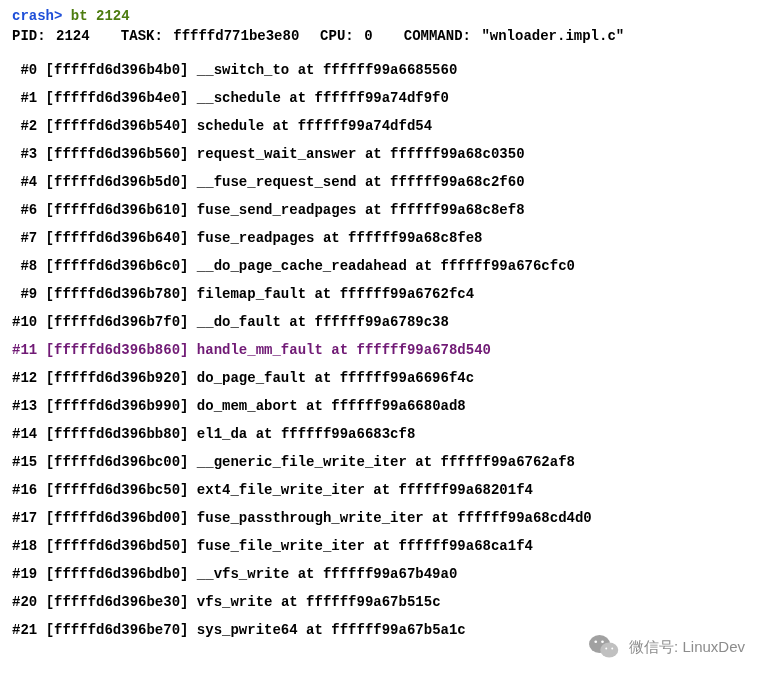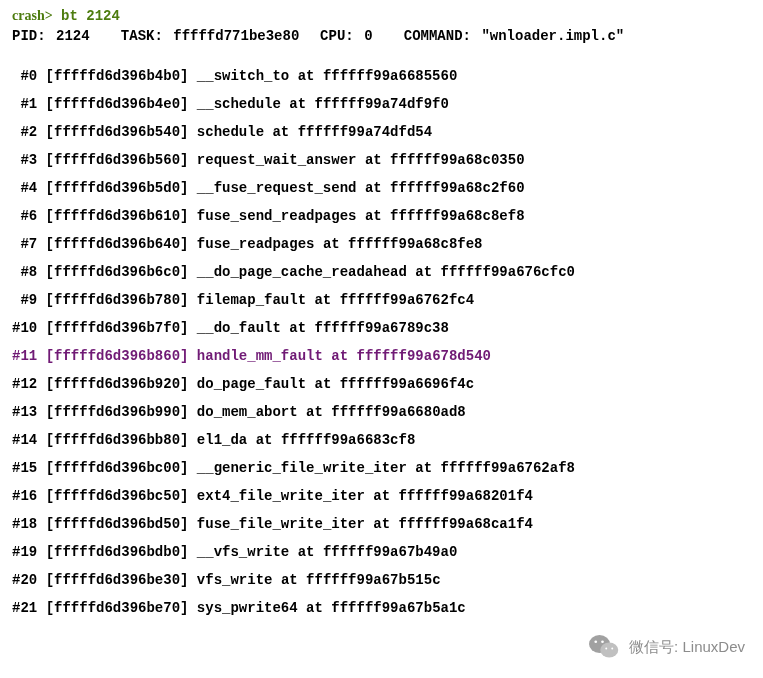--- a/index.html
+++ b/index.html
@@ -8,24 +8,24 @@
       font-weight: bold;
       background: #ffffff;
       margin: 0;
       padding: 8px 12px;
       color: #000;
       white-space: nowrap;
     }
     .prompt-line {
       margin-bottom: 4px;
     }
-    .prompt-label { color: #4d7c0f; font-family: Liberation Serif, serif; }
+    .prompt-label { color: #1d4ed8; }
     .prompt-cmd { color: #4d7c0f; }
     .header-line {
-      margin-bottom: 24px;
+      margin-bottom: 18px;
       word-spacing: 2px;
     }
     .frame-row {
       margin-bottom: 12px;
     }
     .frame-row:last-child { margin-bottom: 12px; }
     .num-pad { display:inline-block; width: 1ch; }
     .highlight { color: #701a75; }
     .watermark {
       position: fixed;
@@ -71,20 +71,21 @@
     <div class="frame-row"><span class="num-pad"></span><span>#7</span> <span>[fffffd6d396b640]</span> <span>fuse_readpages</span> <span>at</span> <span>ffffff99a68c8fe8</span></div>
     <div class="frame-row"><span class="num-pad"></span><span>#8</span> <span>[fffffd6d396b6c0]</span> <span>__do_page_cache_readahead</span> <span>at</span> <span>ffffff99a676cfc0</span></div>
     <div class="frame-row"><span class="num-pad"></span><span>#9</span> <span>[fffffd6d396b780]</span> <span>filemap_fault</span> <span>at</span> <span>ffffff99a6762fc4</span></div>
     <div class="frame-row"><span>#10</span> <span>[fffffd6d396b7f0]</span> <span>__do_fault</span> <span>at</span> <span>ffffff99a6789c38</span></div>
     <div class="frame-row highlight"><span>#11</span> <span>[fffffd6d396b860]</span> <span>handle_mm_fault</span> <span>at</span> <span>ffffff99a678d540</span></div>
     <div class="frame-row"><span>#12</span> <span>[fffffd6d396b920]</span> <span>do_page_fault</span> <span>at</span> <span>ffffff99a6696f4c</span></div>
     <div class="frame-row"><span>#13</span> <span>[fffffd6d396b990]</span> <span>do_mem_abort</span> <span>at</span> <span>ffffff99a6680ad8</span></div>
     <div class="frame-row"><span>#14</span> <span>[fffffd6d396bb80]</span> <span>el1_da</span> <span>at</span> <span>ffffff99a6683cf8</span></div>
     <div class="frame-row"><span>#15</span> <span>[fffffd6d396bc00]</span> <span>__generic_file_write_iter</span> <span>at</span> <span>ffffff99a6762af8</span></div>
     <div class="frame-row"><span>#16</span> <span>[fffffd6d396bc50]</span> <span>ext4_file_write_iter</span> <span>at</span> <span>ffffff99a68201f4</span></div>
+    <div class="frame-row"><span>#17</span> <span>[fffffd6d396bd00]</span> <span>fuse_passthrough_write_iter</span> <span>at</span> <span>ffffff99a68cd4d0</span></div>
     <div class="frame-row"><span>#18</span> <span>[fffffd6d396bd50]</span> <span>fuse_file_write_iter</span> <span>at</span> <span>ffffff99a68ca1f4</span></div>
     <div class="frame-row"><span>#19</span> <span>[fffffd6d396bdb0]</span> <span>__vfs_write</span> <span>at</span> <span>ffffff99a67b49a0</span></div>
     <div class="frame-row"><span>#20</span> <span>[fffffd6d396be30]</span> <span>vfs_write</span> <span>at</span> <span>ffffff99a67b515c</span></div>
     <div class="frame-row"><span>#21</span> <span>[fffffd6d396be70]</span> <span>sys_pwrite64</span> <span>at</span> <span>ffffff99a67b5a1c</span></div>
   </div>
 
 <div class="watermark">
   <svg width="30" height="26" viewBox="0 0 40 34">
     <ellipse cx="14" cy="13" rx="14" ry="12" fill="#999"></ellipse>
     <ellipse cx="27" cy="21" rx="12" ry="10" fill="#bbb"></ellipse>

